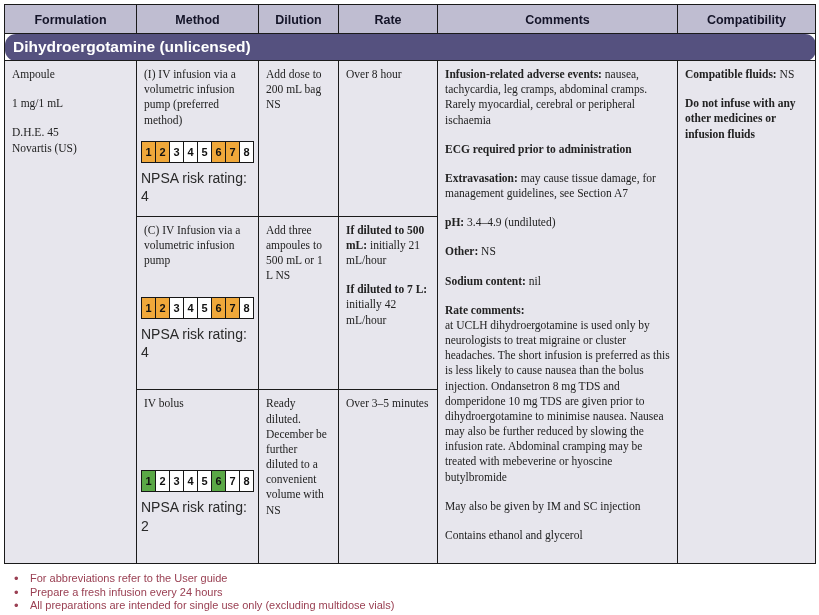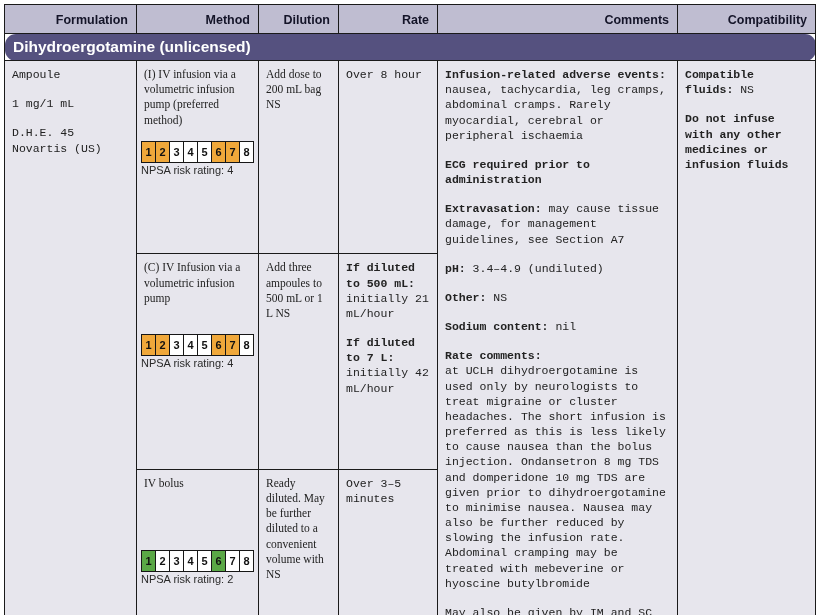--- a/index.html
+++ b/index.html
@@ -21,21 +21,21 @@
     border:1px solid #1a1a1a;
     vertical-align:top;
     box-sizing:border-box;
   }
   th.col-head{
     background:#bfbdd1;
     font-family:"Liberation Sans",sans-serif;
     font-weight:bold;
     font-size:12.5px;
     color:#141428;
-    text-align:right;
+    text-align:center;
     padding:8px 8px 6px 8px;
     height:26px;
   }
   td.title-bar{
     background:#55517f;
     color:#ffffff;
     font-family:"Liberation Sans",sans-serif;
     font-weight:bold;
     font-size:15.5px;
     padding:4px 8px;
@@ -46,41 +46,42 @@
   td.cell{
     background:#e7e6ed;
     font-size:11.5px;
     color:#222222;
     line-height:1.32;
     padding:6px 7px;
   }
   .r1{height:148px;}
   .r2{height:165px;}
   .r3{height:165px;}
-  .cpara{margin:0 0 14px 0;font-family:Liberation Mono, monospace;}
+  .cpara{margin:0 0 14px 0;}
   .cpara.tight{margin-bottom:0;}
   .cpara strong{font-weight:bold;}
   td.method-cell{position:relative;}
   .risk-wrap{position:absolute;top:80px;left:4px;}
   .risk-scale{white-space:nowrap;font-size:0;}
   .risk-box{
     display:inline-block;
     width:13px;height:20px;line-height:20px;
     border:1px solid #161616;
     margin-right:-1px;
     background:#ffffff;
     text-align:center;
     font-family:"Liberation Sans",sans-serif;
     font-weight:bold;
     font-size:11px;
     color:#111111;
   }
   .npsa-label{
-    font-family:"Liberation Sans",sans-serif;
-    font-size:11px;
+    margin-top:6px;
+    font-family:"Liberation Sans",sans-serif;
+    font-size:14px;
     color:#2a2a2a;
   }
   ul.footnotes{
     list-style:none;
     margin:8px 0 0 0;
     padding:0 0 0 10px;
   }
   ul.footnotes li{
     font-family:"Liberation Sans",sans-serif;
     font-size:11px;
@@ -205,26 +206,32 @@
         <td class="cell method-cell r3">
           <div class="method-text">IV bolus</div>
           <div class="risk-wrap">
             <div class="risk-scale">
               
             <span class="risk-box" style="background: rgb(90, 168, 70);">1</span><span class="risk-box">2</span><span class="risk-box">3</span><span class="risk-box">4</span><span class="risk-box">5</span><span class="risk-box" style="background: rgb(90, 168, 70);">6</span><span class="risk-box">7</span><span class="risk-box">8</span></div>
             <div class="npsa-label">NPSA risk rating: 2</div>
           </div>
         </td>
         <td class="cell r3">
-          <div>Ready diluted. May be further diluted to a convenient volume with NS</div>
+          <div>Ready diluted. December be further diluted to a convenient volume with NS</div>
         </td>
         <td class="cell r3">
           <div>
 
           <p class="cpara"><strong></strong><span>Over 3–5 minutes</span></p>
             </div>
         </td>
       </tr>
     </tbody>
   </table>
 
+  <ul class="footnotes">
+
+  <li>For abbreviations refer to the User guide</li>
+      <li>Prepare a fresh infusion every 24 hours</li>
+      <li>All preparations are intended for single use only (excluding multidose vials)</li>
+    </ul>
 
 </div>
 
 </body></html>

